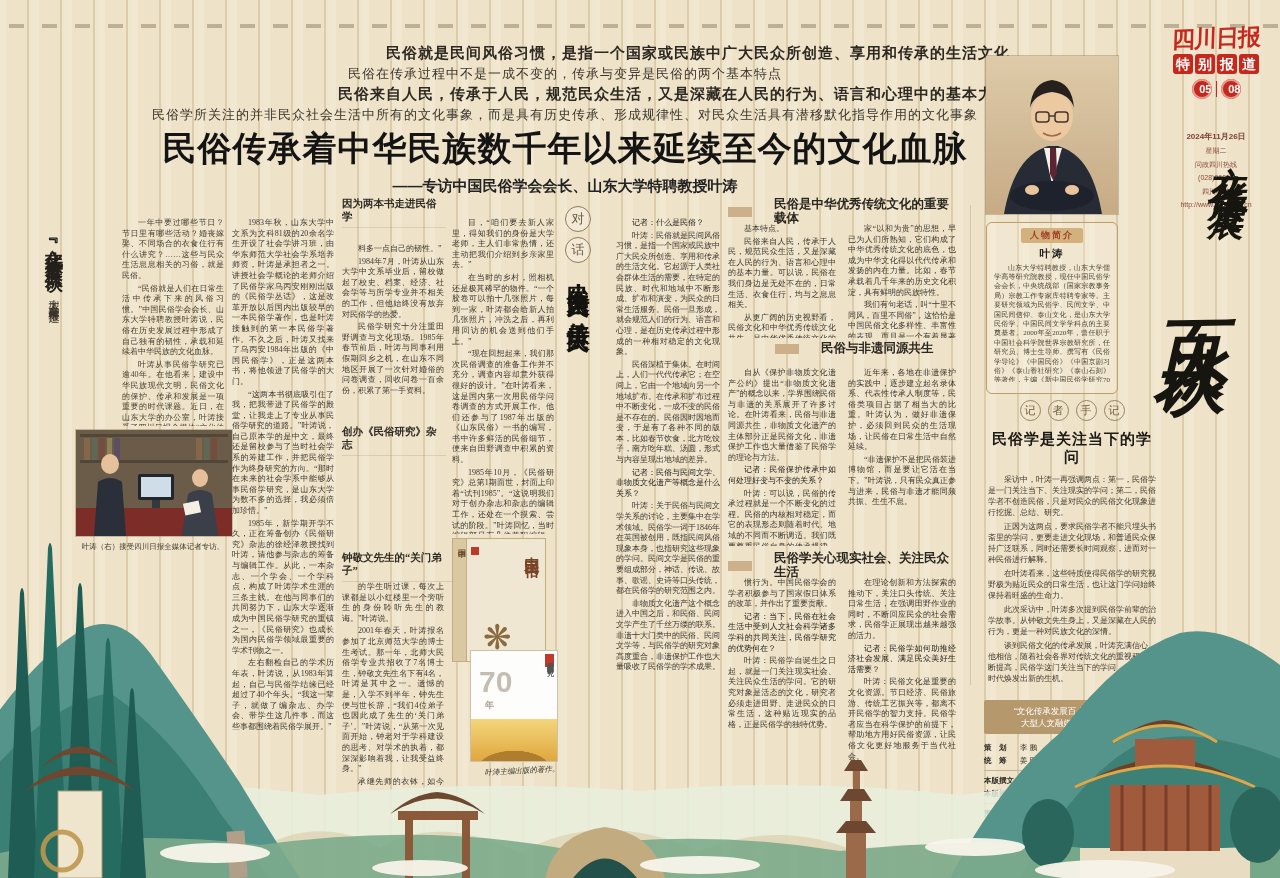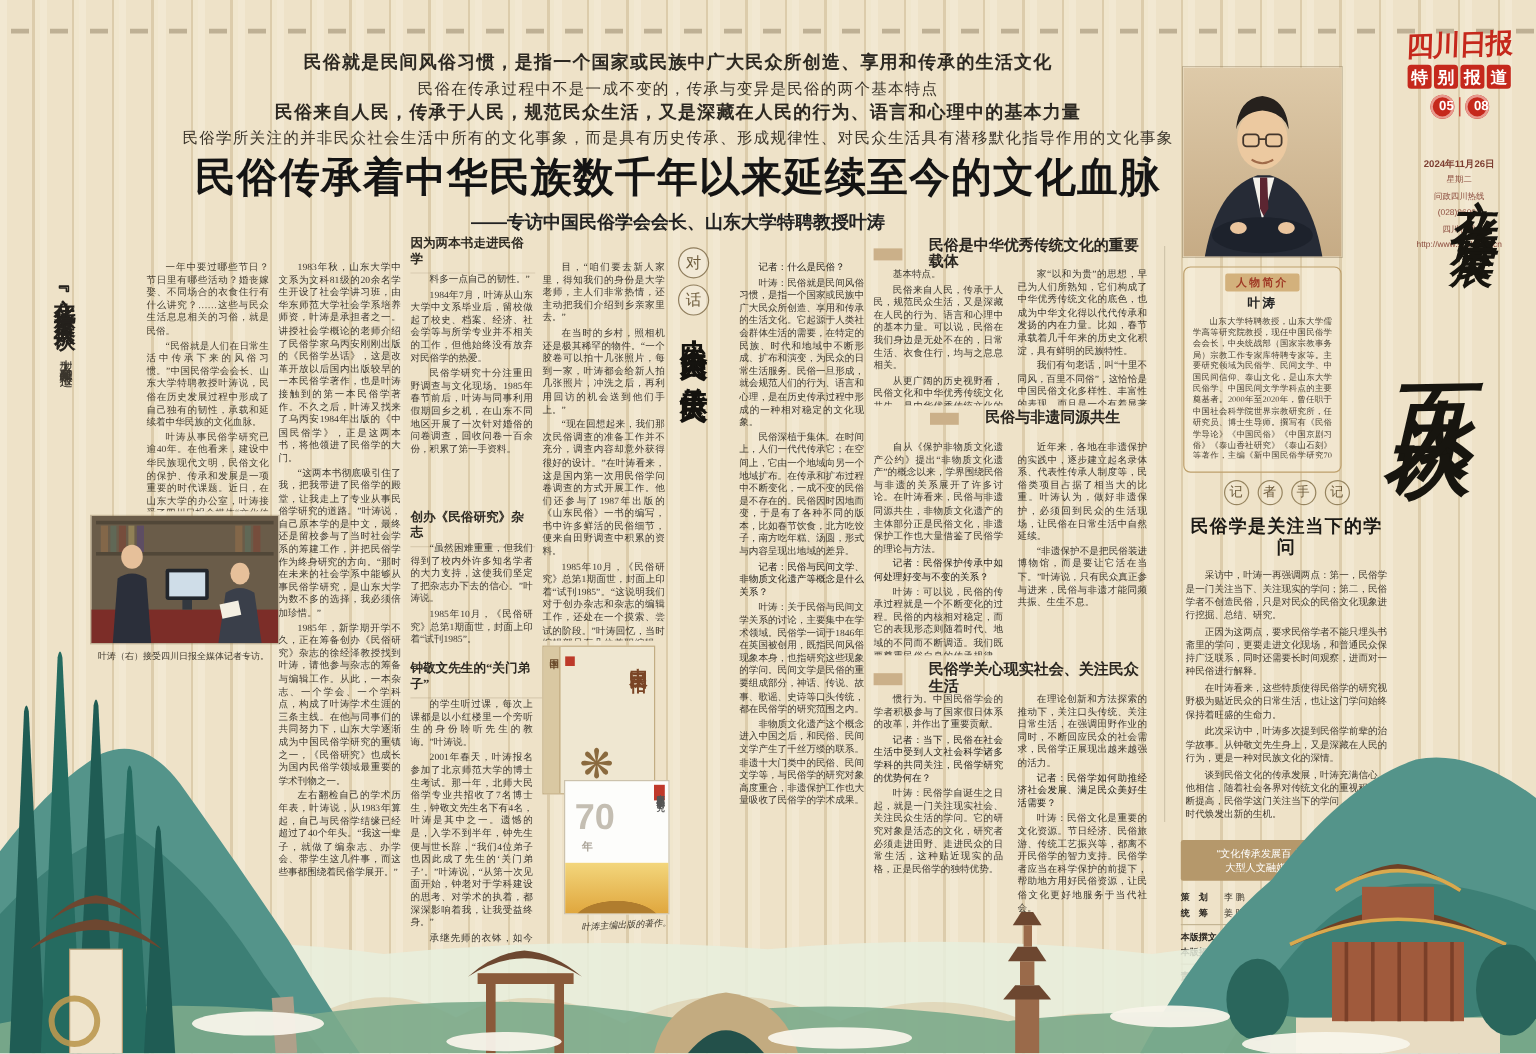--- a/index.html
+++ b/index.html
@@ -7,21 +7,21 @@
   #page{position:relative;width:1280px;height:878px;overflow:hidden;
     background:
       repeating-linear-gradient(90deg,#f2e8d2 0 6px,#eee2c8 6px 27px,#dcccab 27px 29px,#f0e6cd 29px 33px),
       linear-gradient(#efe5cc,#efe5cc);
   }
   .abs{position:absolute;}
   .stitches{left:0;top:24px;width:1280px;height:4px;border-radius:2px;
     background:repeating-linear-gradient(90deg,transparent 0 9px,#97876a 9px 24px,transparent 24px 33px);opacity:.55;}
   
   .standfirst{left:120px;top:42px;width:890px;text-align:center;color:#2d2922;}
-  .sf-b{font:bold 15px/1.45 "Liberation Sans",sans-serif;letter-spacing:1px;}
+  .sf-b{font:bold 15px/1.45 "Liberation Sans",sans-serif;letter-spacing:1px;text-align:right;}
   .sf-s{font:13px/1.5 "Liberation Serif",serif;color:#3b352b;letter-spacing:1px;}
   .headline{left:120px;top:128px;width:890px;text-align:center;font:bold 34px/1.2 "Liberation Sans",sans-serif;color:#141414;letter-spacing:1px;}
   .subhead{left:120px;top:176px;width:890px;text-align:center;font:bold 15px/1.3 "Liberation Sans",sans-serif;color:#222;}
   
   .masthead{left:1168px;top:26px;width:96px;text-align:center;}
   .paper-logo{font:bold 23px/1 "DejaVu Serif",serif;color:#c5281c;transform:rotate(-2deg) skewX(-4deg);letter-spacing:-1px;}
   .badges{display:flex;justify-content:center;gap:2px;margin-top:5px;}
   .badge{width:20px;height:20px;background:#c5281c;color:#fff;font:bold 14px/20px "Liberation Sans",sans-serif;border-radius:3px;}
   .pagenums{display:flex;justify-content:center;align-items:center;gap:4px;margin-top:5px;}
   .pnum{width:20px;height:20px;border-radius:50%;background:#c5281c;color:#fff;font:bold 11px/20px "Liberation Sans",sans-serif;box-shadow:inset 0 0 0 2px #e89a8f;text-align:right;}
@@ -237,30 +237,26 @@
   </div>
 
   <div class="col" style="left:232px;top:218px;width:102px;height:566px;">
     <p>1983年秋，山东大学中文系为文科81级的20余名学生开设了社会学讲习班，由华东师范大学社会学系培养师资，叶涛是承担者之一。讲授社会学概论的老师介绍了民俗学家乌丙安刚刚出版的《民俗学丛话》，这是改革开放以后国内出版较早的一本民俗学著作，也是叶涛接触到的第一本民俗学著作。不久之后，叶涛又找来了乌丙安1984年出版的《中国民俗学》，正是这两本书，将他领进了民俗学的大门。</p>
     <p>“这两本书彻底吸引住了我，把我带进了民俗学的殿堂，让我走上了专业从事民俗学研究的道路。”叶涛说，自己原本学的是中文，最终还是留校参与了当时社会学系的筹建工作，并把民俗学作为终身研究的方向。“那时在未来的社会学系中能够从事民俗学研究，是山东大学为数不多的选择，我必须倍加珍惜。”</p>
     <p>1985年，新学期开学不久，正在筹备创办《民俗研究》杂志的徐经泽教授找到叶涛，请他参与杂志的筹备与编辑工作。从此，一本杂志、一个学会、一个学科点，构成了叶涛学术生涯的三条主线。在他与同事们的共同努力下，山东大学逐渐成为中国民俗学研究的重镇之一，《民俗研究》也成长为国内民俗学领域最重要的学术刊物之一。</p>
     <p>左右翻检自己的学术历年表，叶涛说，从1983年算起，自己与民俗学结缘已经超过了40个年头。“我这一辈子，就做了编杂志、办学会、带学生这几件事，而这些事都围绕着民俗学展开。”</p>
   </div>
 
   <div class="sec-head" style="left:342px;top:198px;width:104px;">因为两本书走进民俗学</div>
-  <div class="col" style="left:342px;top:228px;width:102px;height:192px;">
+  <div class="col" style="left:342px;top:244px;width:102px;height:192px;">
     <p>料多一点自己的韧性。”</p>
     <p>1984年7月，叶涛从山东大学中文系毕业后，留校做起了校史、档案、经济、社会学等与所学专业并不相关的工作，但他始终没有放弃对民俗学的热爱。</p>
     <p>民俗学研究十分注重田野调查与文化现场。1985年春节前后，叶涛与同事利用假期回乡之机，在山东不同地区开展了一次针对婚俗的问卷调查，回收问卷一百余份，积累了第一手资料。</p>
   </div>
   <div class="sec-head" style="left:342px;top:426px;width:104px;">创办《民俗研究》杂志</div>
-  <div class="col" style="left:342px;top:452px;width:102px;height:96px;">
-    <p>“虽然困难重重，但我们得到了校内外许多知名学者的大力支持，这使我们坚定了把杂志办下去的信心。”叶涛说。</p>
-    <p>1985年10月，《民俗研究》总第1期面世，封面上印着“试刊1985”。</p>
-  </div>
   <div class="sec-head" style="left:342px;top:552px;width:110px;">钟敬文先生的“关门弟子”</div>
   <div class="col" style="left:342px;top:582px;width:102px;height:204px;">
     <p>的学生听过课，每次上课都是以小红楼里一个旁听生的身份聆听先生的教诲。”叶涛说。</p>
     <p>2001年春天，叶涛报名参加了北京师范大学的博士生考试。那一年，北师大民俗学专业共招收了7名博士生，钟敬文先生名下有4名，叶涛是其中之一。遗憾的是，入学不到半年，钟先生便与世长辞，“我们4位弟子也因此成了先生的‘关门弟子’。”叶涛说，“从第一次见面开始，钟老对于学科建设的思考、对学术的执着，都深深影响着我，让我受益终身。”</p>
     <p>承继先师的衣钵，如今叶涛已是中国民俗学领域的领军人物。他对泰山文化研究用力尤深，出版相关专著多部，其中一部研究成果，正是当年在钟敬文先生门下完成的博士学位论文。</p>
   </div>
 
   <div class="col" style="left:452px;top:218px;width:102px;height:316px;">
     <p>目，“咱们要去新人家里，得知我们的身份是大学老师，主人们非常热情，还主动把我们介绍到乡亲家里去。”</p>
     <p>在当时的乡村，照相机还是极其稀罕的物件。“一个胶卷可以拍十几张照片，每到一家，叶涛都会给新人拍几张照片，冲洗之后，再利用回访的机会送到他们手上。”</p>

